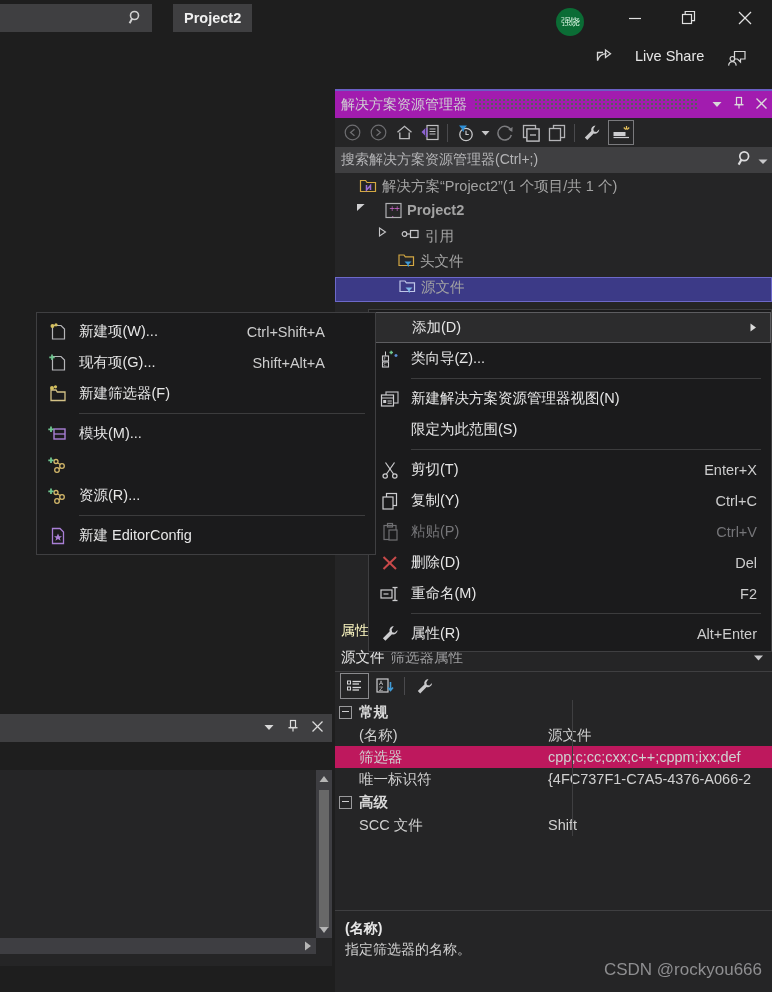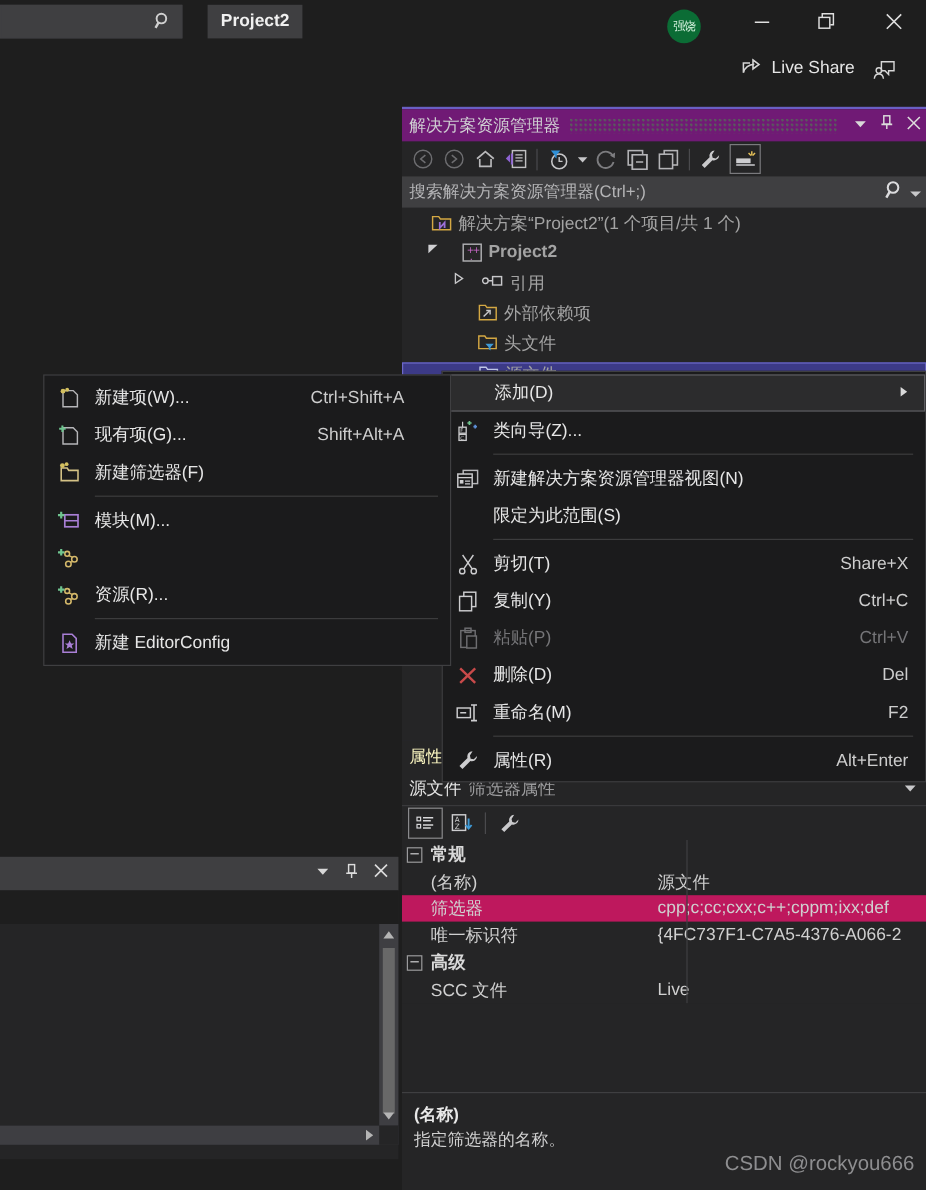--- a/index.html
+++ b/index.html
@@ -49,37 +49,37 @@
   .wbtn.min { left: 612px; }
   .wbtn.max { left: 666px; }
   .wbtn.close { left: 722px; }
   .wbtn svg { display: block; }
 
   
   .liveshare-row {
     position: absolute; left: 0; top: 40px; width: 772px; height: 34px;
   }
   .liveshare {
-    position: absolute; left: 617px; top: 5px;
-    display: flex; align-items: center; gap: 7px;
+    position: absolute; left: 595px; top: 5px;
+    display: flex; align-items: center; gap: 21px;
     color: #e6e6e6; font-size: 14.5px;
   }
   .feedback-ico {
     position: absolute; left: 727px; top: 8px;
   }
 
   
   .se-panel {
     position: absolute; left: 335px; top: 89px; width: 437px; height: 528px;
     background: #252526;
     border-top: 2px solid #6a5fc4;
     box-sizing: border-box;
   }
   .se-header {
-    position: relative; height: 27px; background: #701a75;
+    position: relative; height: 27px; background: #a21caf;
     display: flex; align-items: center;
   }
   .se-title {
     color: #cfcfd2; font-size: 14px; padding-left: 6px; white-space: nowrap;
   }
   .se-dots {
     flex: 1; height: 12px; margin: 0 8px;
     background-image: radial-gradient(circle at 1px 1px, #5a5a5e 1px, transparent 1.2px);
     background-size: 4px 4px;
     background-position: 0 4px;
@@ -222,21 +222,21 @@
   .mi .subarrow { padding-right: 12px; }
   .msep { height: 1px; background: #3c3c3d; margin: 4px 10px 4px 42px; }
 
   
   .submenu {
     position: absolute; left: 36px; top: 312px; width: 340px;
     background: #1b1b1c; border: 1px solid #3f3f41;
     box-sizing: border-box; padding: 3px 0;
     z-index: 40;
   }
-  .submenu .mi .sc { padding-right: 38px; }
+  .submenu .mi .sc { padding-right: 50px; }
 </style>
 </head>
 <body>
 
 <div id="root">
 
   <div class="titlebar">
 
     <div class="qsearch">
       <span class="mag">
@@ -470,30 +470,20 @@
         <span class="ticon" style="margin-left:9px">
           <svg width="20" height="14" viewBox="0 0 20 14">
             <circle cx="3.5" cy="7" r="2.3" fill="none" stroke="#c8c8cb" stroke-width="1.2"></circle>
             <line x1="6" y1="7" x2="9.5" y2="7" stroke="#c8c8cb" stroke-width="1.2"></line>
             <rect x="9.5" y="3.5" width="7.5" height="7" fill="none" stroke="#c8c8cb" stroke-width="1.2"></rect>
           </svg>
         </span>
         <span>引用</span>
       </div>
 
-      <div class="trow" style="padding-left:60px">
-        <span class="ticon">
-          <svg width="19" height="17" viewBox="0 0 19 17">
-            <path d="M2.5 2.5 L7.5 2.5 L8.8 4.3 L16.5 4.3 L16.5 14.5 L2.5 14.5 Z" fill="none" stroke="#d4a843" stroke-width="1.2"></path>
-            <path d="M6 11.8 L11.2 6.8" stroke="#c8c8cb" stroke-width="1.2"></path>
-            <polyline points="8.2,6.8 11.4,6.8 11.4,10" fill="none" stroke="#c8c8cb" stroke-width="1.2"></polyline>
-          </svg>
-        </span>
-        <span>外部依赖项</span>
-      </div>
 
       <div class="trow" style="padding-left:60px">
         <span class="ticon">
           <svg width="19" height="17" viewBox="0 0 19 17">
             <path d="M2 3 L7 3 L8.3 4.8 L16.5 4.8 L16.5 13.5 L2 13.5 Z" fill="none" stroke="#d4a843" stroke-width="1.2"></path>
             <path d="M7.5 9.5 L14.5 9.5 L11.8 12.3 L11.8 15 L10.2 13.8 L10.2 12.3 Z" fill="#3f9ad6"></path>
           </svg>
         </span>
         <span>头文件</span>
       </div>
@@ -601,21 +591,21 @@
         <span class="v">{4FC737F1-C7A5-4376-A066-2</span>
       </div>
 
       <div class="pcat">
         <span class="exp"></span>
         <span>高级</span>
       </div>
 
       <div class="prow">
         <span class="k">SCC 文件</span>
-        <span class="v">Live</span>
+        <span class="v">Shift</span>
       </div>
     </div>
 
     <div class="pdesc">
       <div class="t">(名称)</div>
       <div class="d">指定筛选器的名称。</div>
     </div>
 
     <div class="watermark">CSDN @rockyou666</div>
   </div>
@@ -726,21 +716,21 @@
     <div class="mi">
       <span class="ic">
         <svg width="20" height="20" viewBox="0 0 20 20">
           <line x1="5.5" y1="2.5" x2="13.5" y2="14" stroke="#cdcdcf" stroke-width="1.2"></line>
           <line x1="14.5" y1="2.5" x2="6.5" y2="14" stroke="#cdcdcf" stroke-width="1.2"></line>
           <circle cx="5.2" cy="16" r="2.2" fill="none" stroke="#cdcdcf" stroke-width="1.2"></circle>
           <circle cx="14.8" cy="16" r="2.2" fill="none" stroke="#cdcdcf" stroke-width="1.2"></circle>
         </svg>
       </span>
       <span class="lbl">剪切(T)</span>
-      <span class="sc">Share+X</span>
+      <span class="sc">Enter+X</span>
     </div>
 
     <div class="mi">
       <span class="ic">
         <svg width="20" height="20" viewBox="0 0 20 20">
           <rect x="6.5" y="2.5" width="10" height="12" fill="none" stroke="#cdcdcf" stroke-width="1.2"></rect>
           <rect x="3" y="6" width="10" height="12" fill="#1b1b1c" stroke="#cdcdcf" stroke-width="1.2"></rect>
         </svg>
       </span>
       <span class="lbl">复制(Y)</span>

